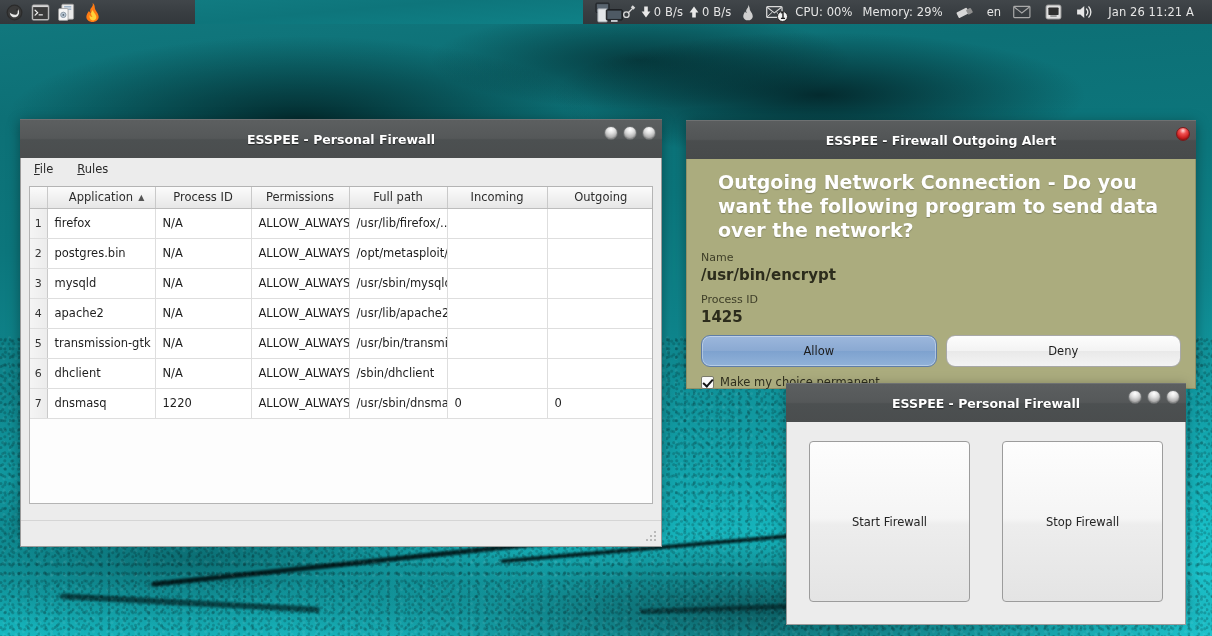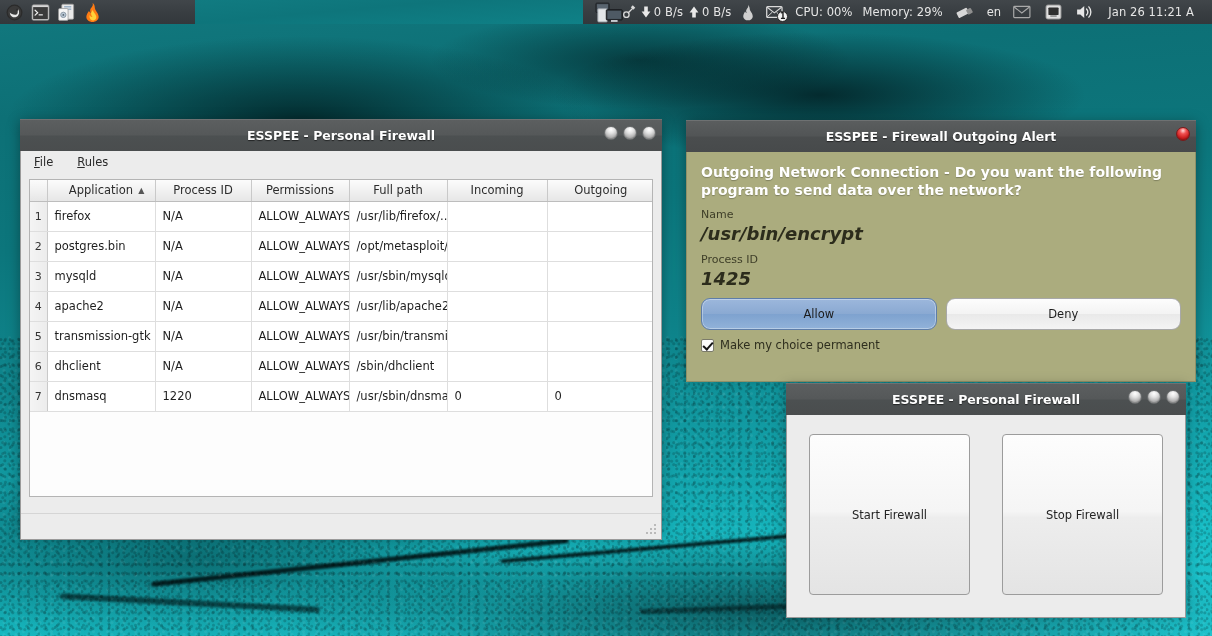--- a/index.html
+++ b/index.html
@@ -72,21 +72,21 @@
   
   .panel-gap {
     position: absolute; top: 0; bottom: 0;
     background:
       linear-gradient(175deg, #117b81 0%, #0e757b 40%, #0f8187 100%);
   }
 
   
   .window { position: absolute; z-index: 20; }
   .titlebar {
-    height: 32px;
+    height: 39px;
     background: linear-gradient(to bottom, #5c5f60 0%, #555859 48%, #4c5051 52%, #4a4d4e 100%);
     display: flex; align-items: center; justify-content: center;
     position: relative;
     color: #ffffff;
     font-size: 12.5px;
     font-weight: bold;
     text-shadow: 0 1px 1px rgba(0,0,0,0.55);
     border-top: 1px solid #6e7172;
   }
   .titlebar.olive-bar {
@@ -174,27 +174,28 @@
     box-shadow: 0 3px 12px rgba(0,0,0,0.35); }
   #alert-body {
     background: #abac7e;
     height: 230px;
     border: 1px solid #8f9068;
     border-top: none;
     padding: 12px 14px 10px 14px;
     color: #30301e;
   }
   #alert-heading {
-    font-size: 14px; font-weight: bold; line-height: 1.25;
+    font-size: 19px; font-weight: bold; line-height: 1.25;
     color: #ffffff;
     text-shadow: 0 1px 1px rgba(0,0,0,0.25);
     margin-bottom: 9px;
+    margin-left: 17px;
   }
   .alert-label { font-size: 11px; color: #3e3e28; margin-bottom: 2px; }
-  .alert-value { font-size: 18px; font-weight: bold; color: #2c2c1c; margin-bottom: 9px; font-style: italic; }
+  .alert-value { font-size: 15px; font-weight: bold; color: #2c2c1c; margin-bottom: 9px; }
   #alert-buttons { display: flex; gap: 9px; margin-bottom: 8px; }
   .dlg-btn {
     flex: 1; height: 32px; border-radius: 9px;
     font-size: 11.5px; color: #1c1c1c;
     display: flex; align-items: center; justify-content: center;
     cursor: pointer;
   }
   .dlg-btn.primary {
     background: linear-gradient(to bottom, #9cb7dc 0%, #8aa9d2 50%, #7ea2cf 51%, #91b2d9 100%);
     border: 1px solid #5e7da8;

